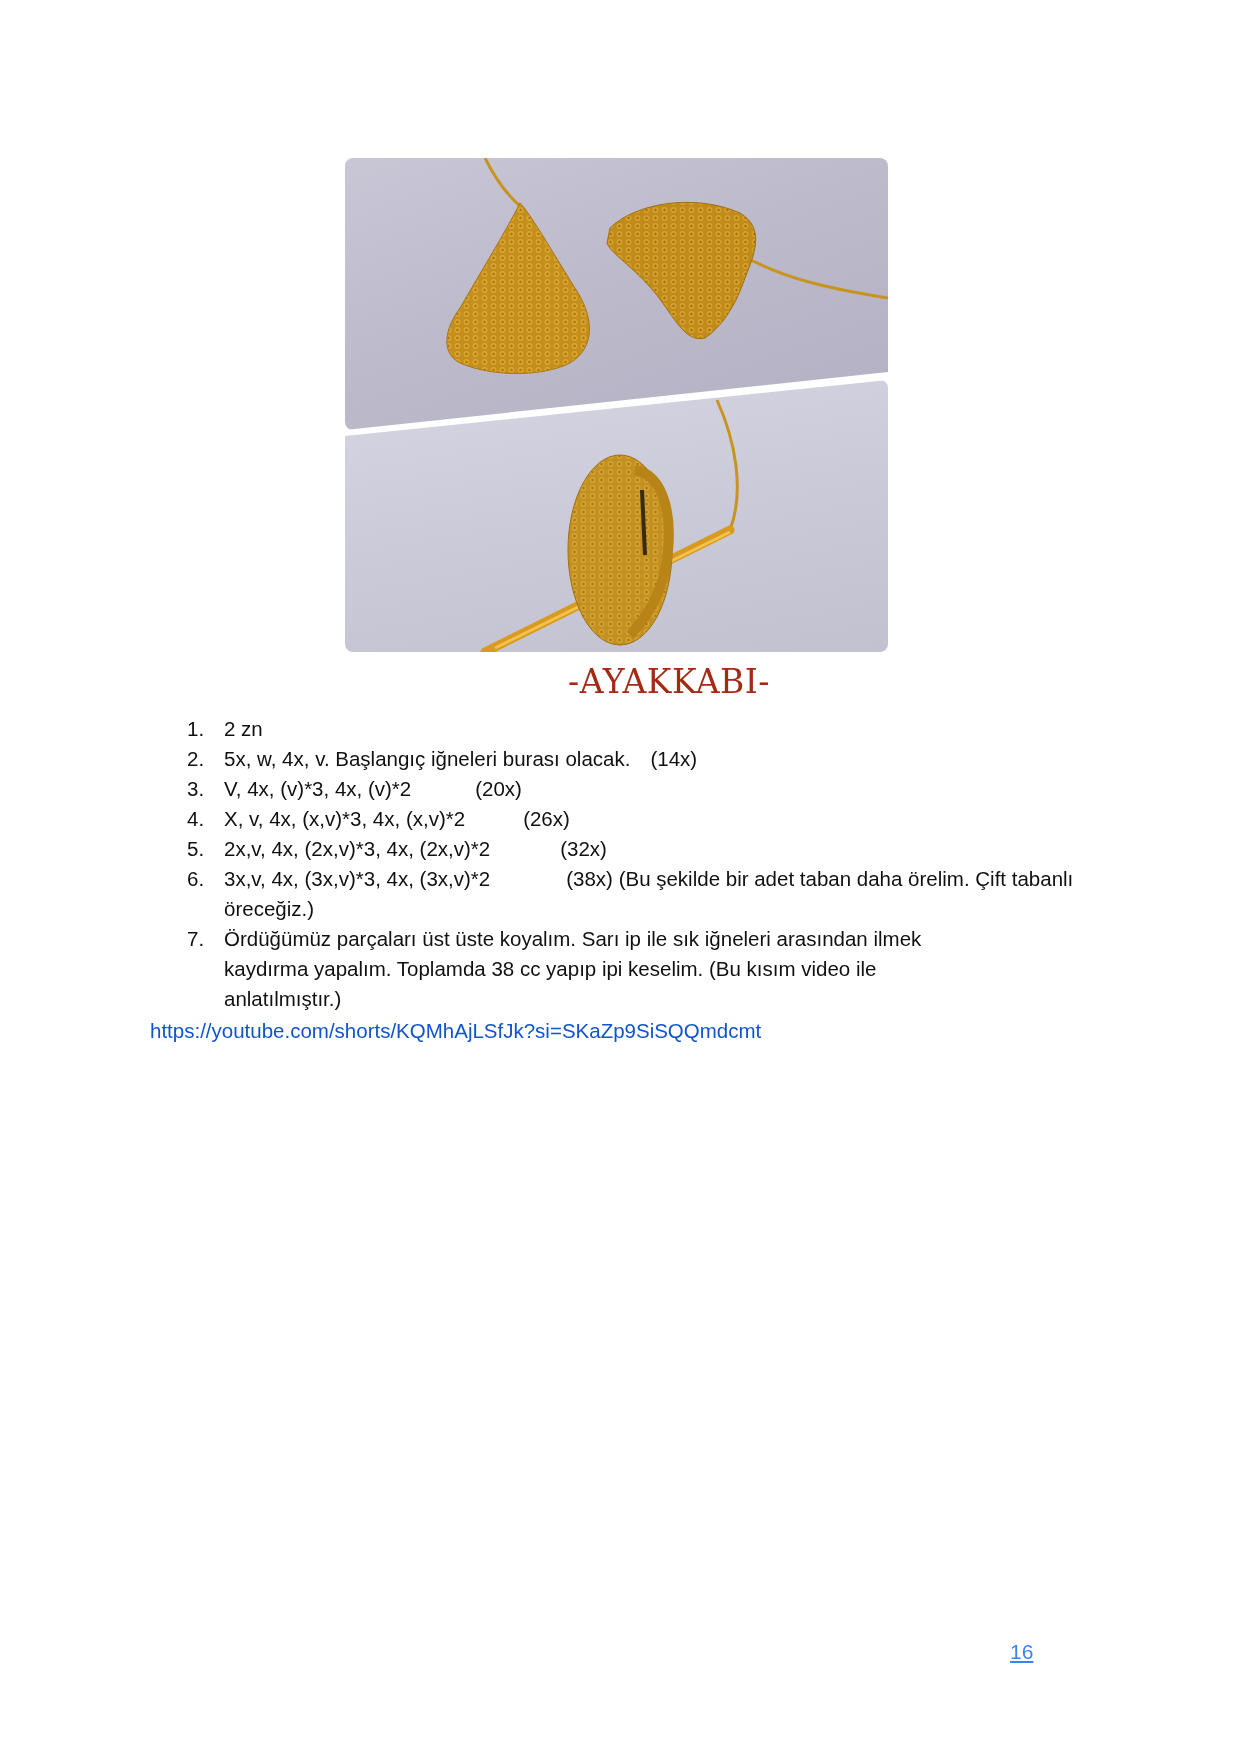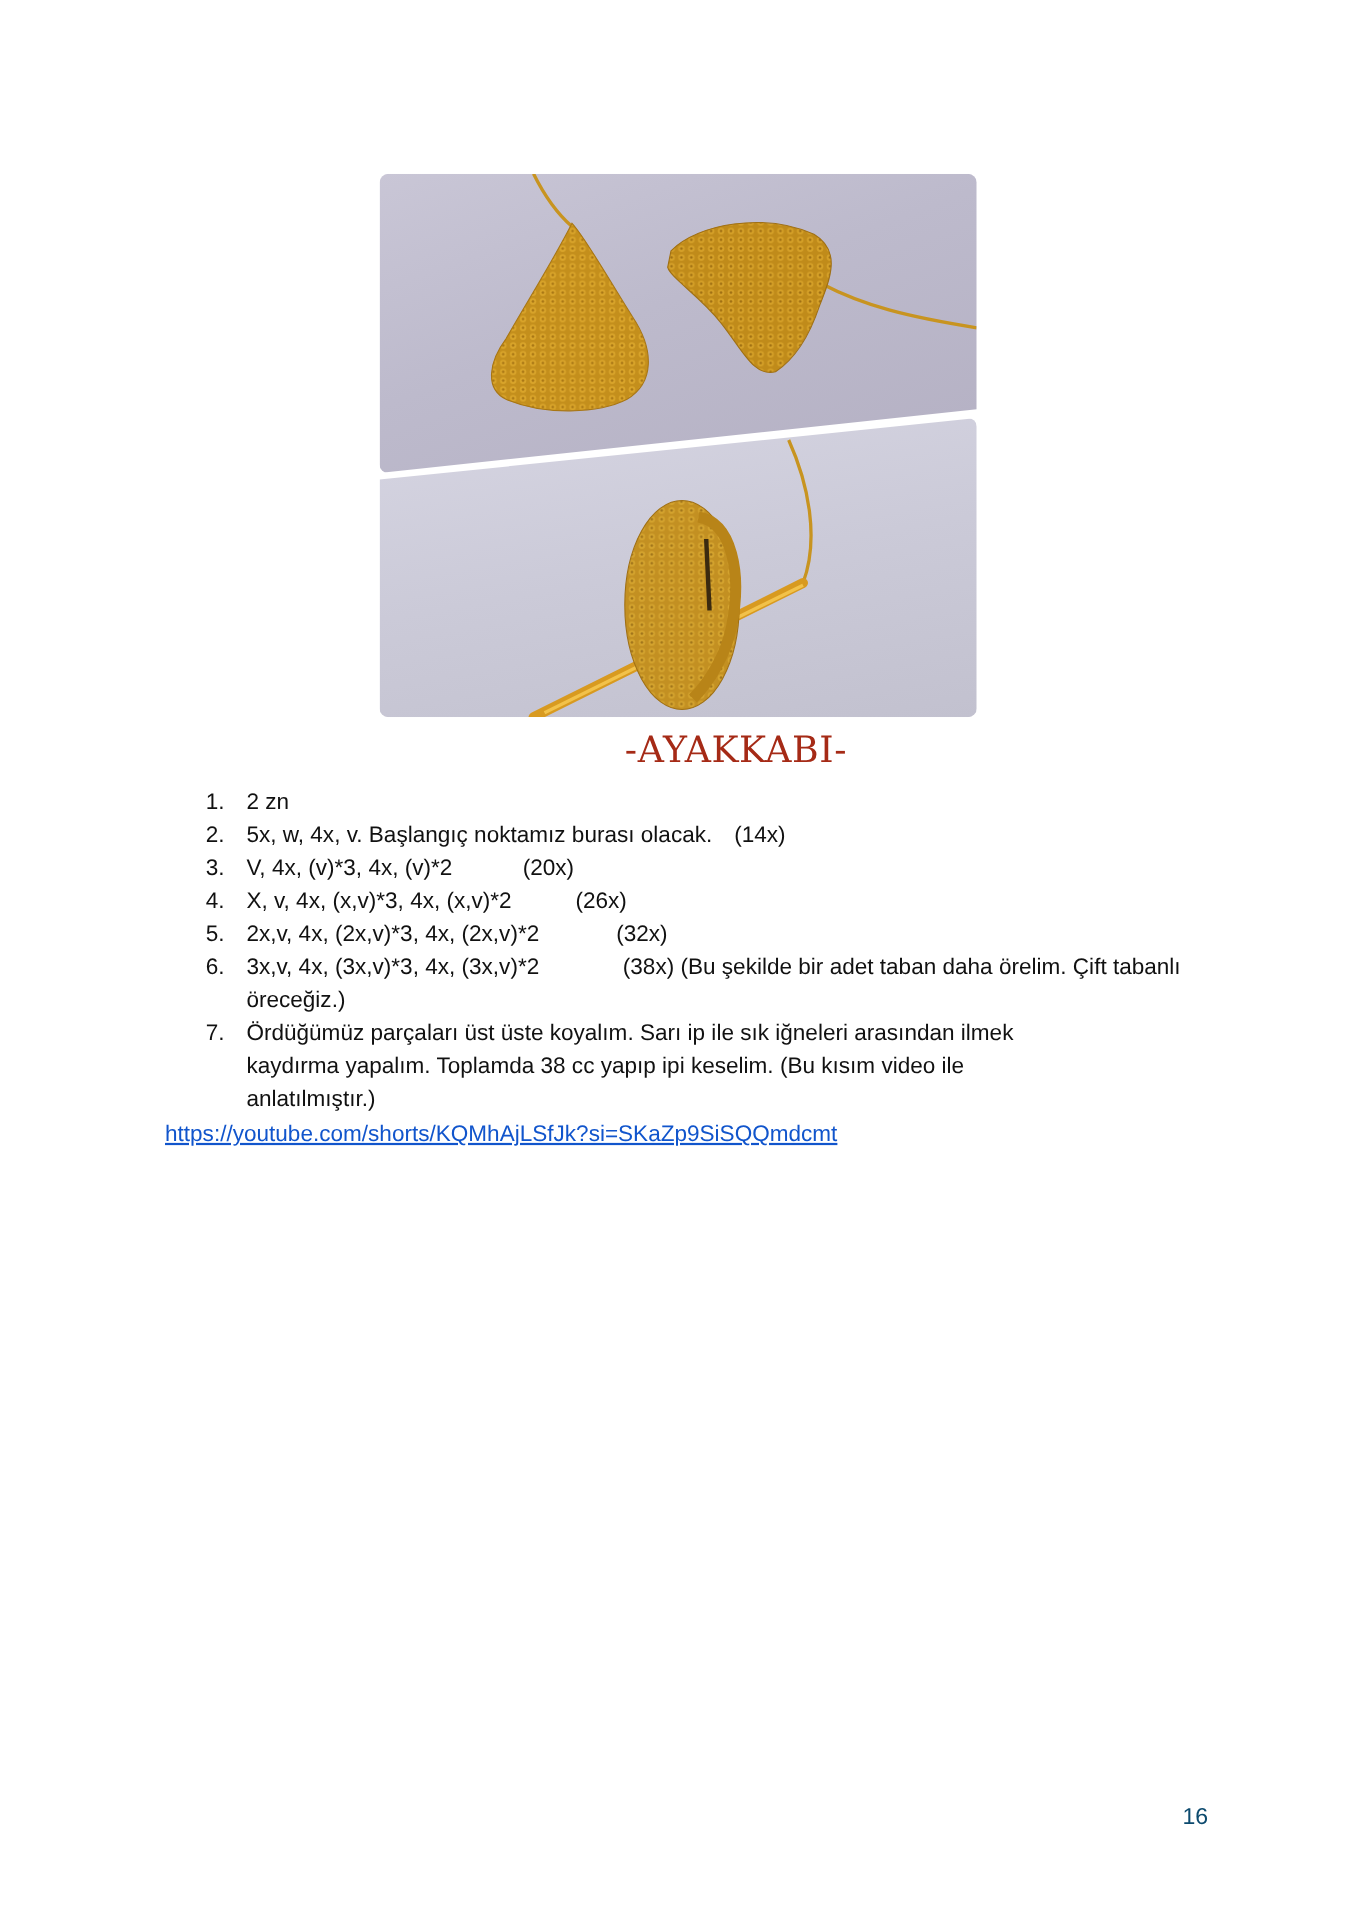--- a/index.html
+++ b/index.html
@@ -23,23 +23,23 @@
     }
     ol.steps {
       position: absolute; left: 187px; top: 714px; margin: 0; padding: 0; list-style: none;
       width: 900px; font-size: 20.5px; line-height: 30px;
     }
     ol.steps li { position: relative; padding-left: 37px; }
     ol.steps li .num { position: absolute; left: 0; top: 0; }
     .gap { display: inline-block; }
     .link {
       position: absolute; left: 150px; top: 1016px; font-size: 20.5px; line-height: 30px;
-      color: #1155cc; text-decoration: underline;
+      color: #1155cc; 
     }
-    .page-num { position: absolute; left: 1075px; top: 1640px; font-size: 21px; color: #0c4a6e; }
+    .page-num { position: absolute; left: 1010px; top: 1640px; font-size: 21px; color: #3b82f6; text-decoration: underline; }
   </style>
 </head>
 <body>
 
 <div class="collage">
   <div class="photo photo-top">
     <svg width="543" height="272" viewBox="0 0 543 272">
       <defs>
         <pattern id="stitch" width="9" height="8" patternUnits="userSpaceOnUse">
           <rect width="9" height="8" fill="#c48f1c"></rect>
@@ -85,21 +85,21 @@
 
 <div class="title">-AYAKKABI-</div>
 
 <ol class="steps">
   <li>
     <span class="num">1.</span>
     <span>2 zn</span>
   </li>
   <li>
     <span class="num">2.</span>
-    <span>5x, w, 4x, v. Başlangıç noktamız burası olacak.</span><span class="gap" style="width:20px"></span><span>(14x)</span>
+    <span>5x, w, 4x, v. Başlangıç iğneleri burası olacak.</span><span class="gap" style="width:20px"></span><span>(14x)</span>
   </li>
   <li>
     <span class="num">3.</span>
     <span>V, 4x, (v)*3, 4x, (v)*2</span><span class="gap" style="width:64px"></span><span>(20x)</span>
   </li>
   <li>
     <span class="num">4.</span>
     <span>X, v, 4x, (x,v)*3, 4x, (x,v)*2</span><span class="gap" style="width:58px"></span><span>(26x)</span>
   </li>
   <li>

